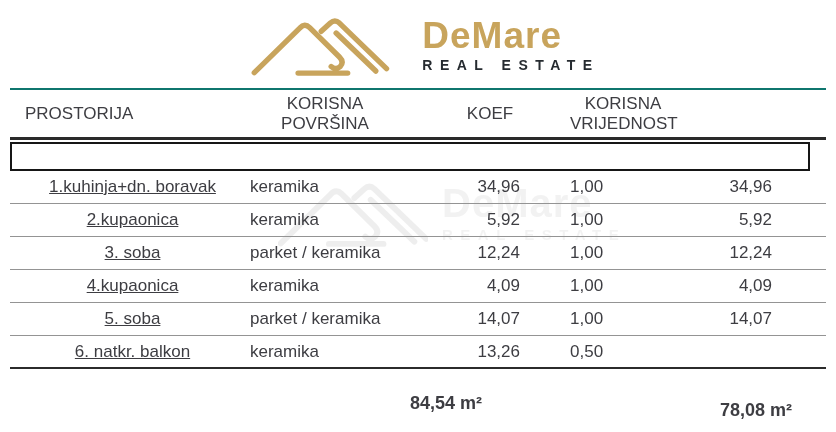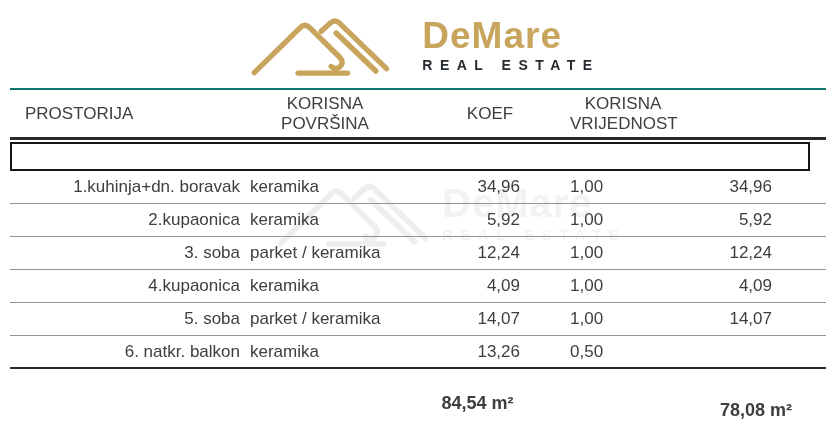--- a/index.html
+++ b/index.html
@@ -31,28 +31,28 @@
   .th { text-align:center; line-height:1.15; }
   .th.left { text-align:left; }
   .th .wrapcap { display:inline-block; max-width:106px; }
   .th-prostorija { padding-left:15px; }
   .th-pod { padding-left:10px; text-align:left; }
 
   .gapbox { margin-top:2px; height:29px; border:2px solid #161616; width:800px; background:transparent; }
 
   .trow { height:33px; align-items:center; font-size:17px; border-bottom:1px solid #949494; }
   .trow.last { border-bottom:2.5px solid #2b2b2b; }
-  .td-prostorija { padding-left:15px; text-align:right; }
+  .td-prostorija { padding-left:15px; text-align:center;text-decoration:underline; }
   .td-pod { padding-left:10px; text-align:left; }
   .td-povrsina { text-align:right; padding-right:50px; }
   .td-koef { text-align:left; padding-right:23px; }
   .td-vrijednost { text-align:right; padding-right:38px; }
 
   .totals { height:46px; align-items:center; font-size:18px; font-weight:bold; }
-  .tot-povrsina { text-align:center; padding-right:25px;margin-top:16px; }
+  .tot-povrsina { text-align:left; padding-right:25px;margin-top:16px; }
   .tot-vrijednost { text-align:right; padding-right:18px;margin-top:31px; }
 </style>
 </head>
 <body>
 
 <div class="sheet">
 
   <div class="logo-row">
     <svg class="logo-mark" viewBox="0 0 330 150" fill="none" stroke="currentColor" stroke-width="13" stroke-linecap="round" stroke-linejoin="round">
       <path d="M6,142 L116,34 Q128,21 140,33 L212,104 Q224,116 214,127 Q203,137 192,127"></path>

